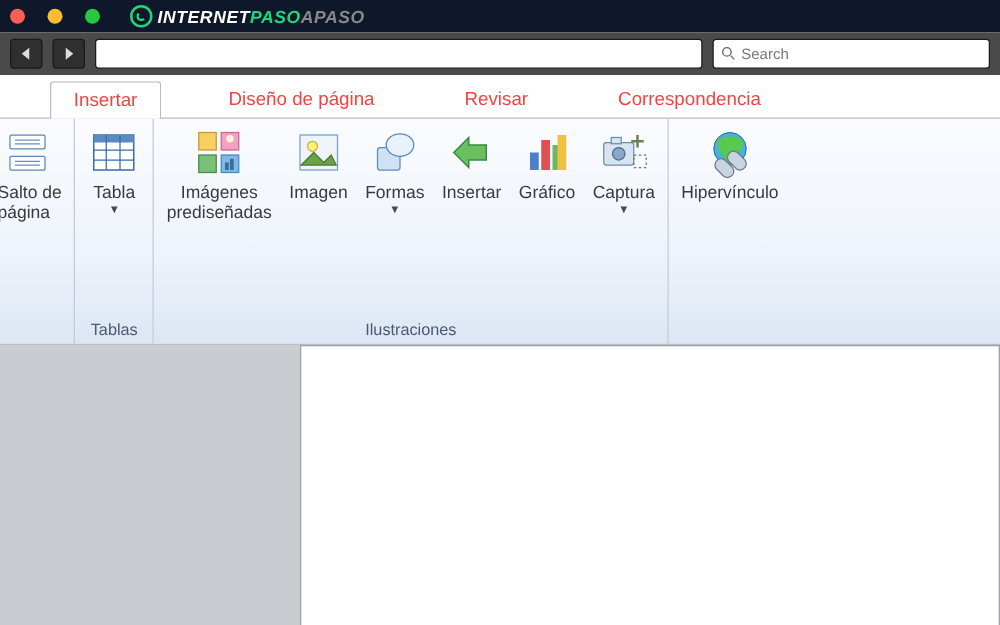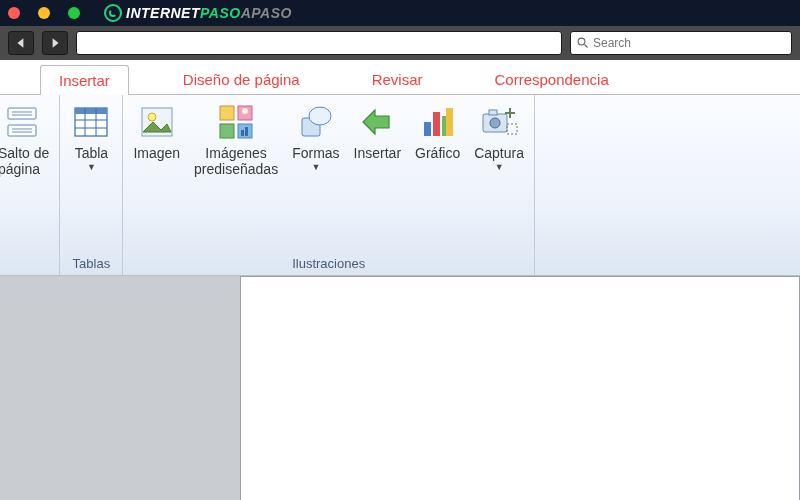--- a/index.html
+++ b/index.html
@@ -135,47 +135,47 @@
         </div>
       </div>
       <div class="group-label">Tablas</div>
     </div>
 
     <div class="group">
       <div class="group-body">
         <div class="btn">
           <div class="ico">
             <svg width="40" height="40" viewBox="0 0 40 40">
-              <rect x="5" y="6" width="30" height="28" fill="#eef4fa" stroke="#7a9dc2"></rect>
-              <circle cx="15" cy="15" r="4" fill="#fff07a" stroke="#c8b040"></circle>
-              <path d="M6 30 L16 20 L24 28 L30 22 L34 30 Z" fill="#6aa24a" stroke="#4a7a32"></path>
-            </svg>
-          </div>
-          <div class="btn-label">Imagen</div>
-        </div>
-
-        <div class="btn">
-          <div class="ico">
-            <svg width="40" height="40" viewBox="0 0 40 40">
               <rect x="4" y="4" width="14" height="14" fill="#f8d060" stroke="#c89830"></rect>
               <rect x="22" y="4" width="14" height="14" fill="#f4a0c0" stroke="#c06a90"></rect>
               <circle cx="29" cy="9" r="3" fill="#fef4d8"></circle>
               <rect x="4" y="22" width="14" height="14" fill="#7ac078" stroke="#4a8a48"></rect>
               <rect x="22" y="22" width="14" height="14" fill="#80b8e8" stroke="#4a88c0"></rect>
               <rect x="25" y="28" width="3" height="6" fill="#3a6ca0"></rect>
                 <rect x="29" y="25" width="3" height="9" fill="#3a6ca0"></rect>
             </svg>
           </div>
           <div class="btn-label" style="white-space:pre-line;">Imágenes
 prediseñadas</div>
         </div>
 
         <div class="btn">
           <div class="ico">
             <svg width="40" height="40" viewBox="0 0 40 40">
+              <rect x="5" y="6" width="30" height="28" fill="#eef4fa" stroke="#7a9dc2"></rect>
+              <circle cx="15" cy="15" r="4" fill="#fff07a" stroke="#c8b040"></circle>
+              <path d="M6 30 L16 20 L24 28 L30 22 L34 30 Z" fill="#6aa24a" stroke="#4a7a32"></path>
+            </svg>
+          </div>
+          <div class="btn-label">Imagen</div>
+        </div>
+
+        <div class="btn">
+          <div class="ico">
+            <svg width="40" height="40" viewBox="0 0 40 40">
               <rect x="6" y="16" width="18" height="18" rx="2" fill="#cfe2f3" stroke="#5a8bc0"></rect>
               <ellipse cx="24" cy="14" rx="11" ry="9" fill="#e8f2fc" stroke="#5a8bc0"></ellipse>
             </svg>
           </div>
           <div class="btn-label">Formas</div>
           <div class="btn-drop">▼</div>
         </div>
 
         <div class="btn">
           <div class="ico">
@@ -210,20 +210,34 @@
             </svg>
           </div>
           <div class="btn-label">Captura</div>
           <div class="btn-drop">▼</div>
         </div>
       </div>
       <div class="group-label">Ilustraciones</div>
     </div>
 
     <div class="group" style="border-right:none;">
+      <div class="group-body">
+        <div class="btn">
+          <div class="ico">
+            <svg width="42" height="42" viewBox="0 0 42 42">
+              <circle cx="21" cy="18" r="13" fill="#4ab0e0"></circle>
+              <path d="M10 12 Q21 4 32 12 Q30 22 21 31 Q12 22 10 12 Z" fill="#58c850"></path>
+              <ellipse cx="21" cy="18" rx="13" ry="13" fill="none" stroke="#2a6a9a" stroke-width="0.8"></ellipse>
+              <path d="M10 34 a5 5 0 0 1 8 -6 l4 4 a5 5 0 0 1 -6 8 z" fill="#c8d4e0" stroke="#6a7a90"></path>
+              <path d="M20 28 a5 5 0 0 1 8 -6 l4 4 a5 5 0 0 1 -6 8 z" fill="#c8d4e0" stroke="#6a7a90"></path>
+            </svg>
+          </div>
+          <div class="btn-label">Hipervínculo</div>
+        </div>
+      </div>
       <div class="group-label">&nbsp;</div>
     </div>
 
   </div>
 </div>
 
 <div class="doc-area">
   <div class="gutter"></div>
   <div class="page"></div>
 </div>

